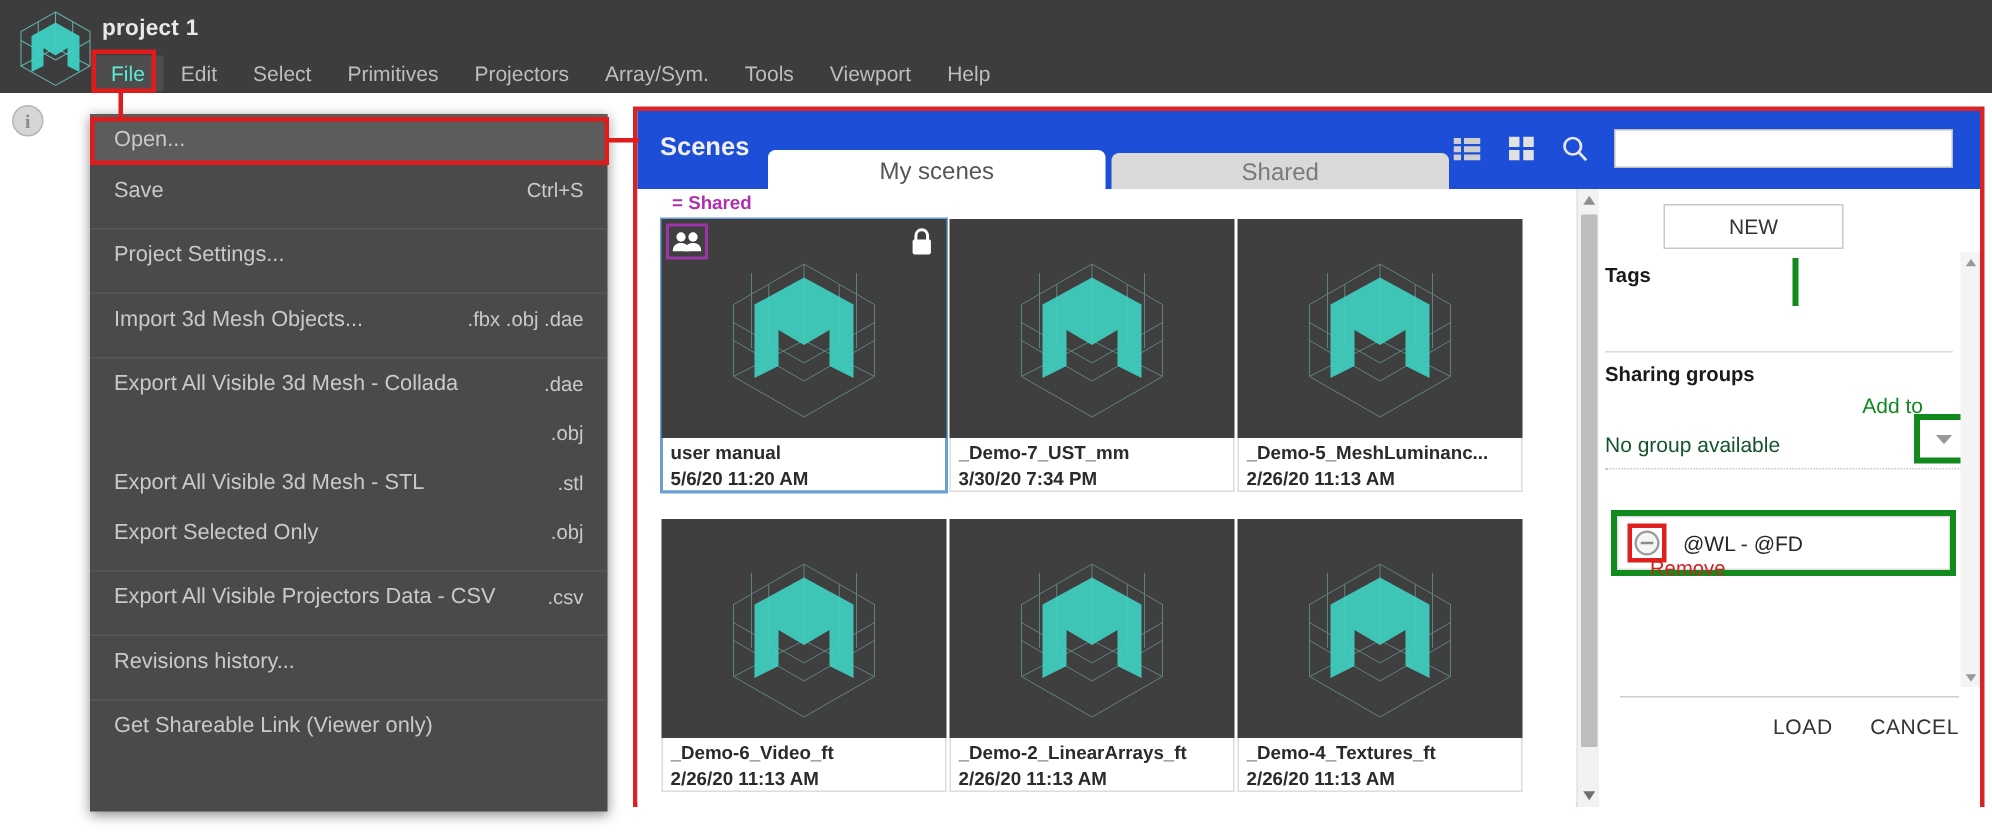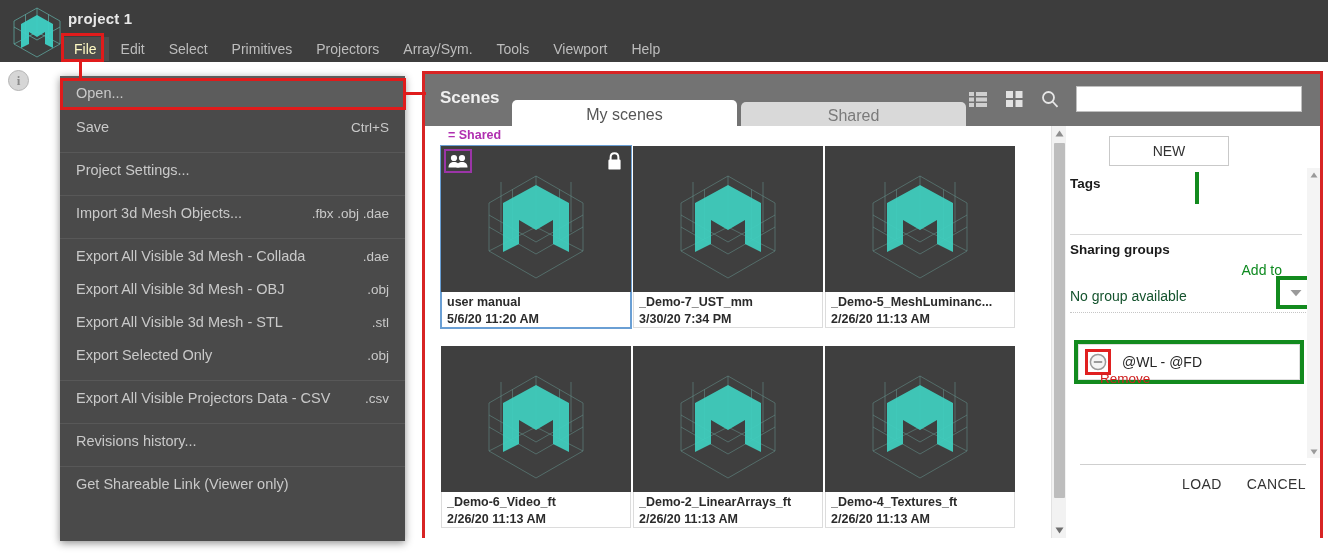--- a/index.html
+++ b/index.html
@@ -25,21 +25,21 @@
     letter-spacing: .2px;
   }
   .menubar {
     position: absolute; left: 62px; top: 36px; height: 26px;
     display: flex; align-items: center;
   }
   .menu-item {
     color: #bdbdbd; font-size: 14px; padding: 4px 12px;
     cursor: default; white-space: nowrap;
   }
-  .menu-item.active { background: #4d4d4d; color: #fef9c3; }
+  .menu-item.active { background: #4d4d4d; color: #5eead4; }
 
   
   .info-btn {
     position: absolute; left: 8px; top: 70px;
     width: 21px; height: 21px; border-radius: 50%;
     background: #d6d6d6; border: 1px solid #b5b5b5;
     display: flex; align-items: center; justify-content: center;
     color: #8a8a8a; font-size: 13px; font-family: "Liberation Serif", serif;
     font-weight: bold;
   }
@@ -69,21 +69,21 @@
 
   
   .dialog {
     position: absolute; left: 422px; top: 71px;
     width: 901px; height: 467px;
     background: #ffffff;
     border: 3px solid #d82424;
   }
   .dlg-header {
     position: absolute; left: 0; top: 0; width: 100%; height: 52px;
-    background: #737373;
+    background: #1d4ed8;
   }
   .dlg-title {
     position: absolute; left: 15px; top: 14px;
     color: #f0f0f0; font-size: 17px; font-weight: bold;
   }
   .tabs {
     position: absolute; left: 87px; top: 26px;
     display: flex; align-items: flex-end; height: 30px;
   }
   .tab {
@@ -331,21 +331,20 @@
     <span class="label">Import 3d Mesh Objects...</span>
     <span class="ext">.fbx .obj .dae</span>
   </div>
   <div class="mgap"></div>
   <div class="msep"></div>
   <div class="mrow">
     <span class="label">Export All Visible 3d Mesh - Collada</span>
     <span class="ext">.dae</span>
   </div>
   <div class="mrow">
-    <span class="label">Export All Visible 3d Mesh - OBJ</span>
     <span class="ext">.obj</span>
   </div>
   <div class="mrow">
     <span class="label">Export All Visible 3d Mesh - STL</span>
     <span class="ext">.stl</span>
   </div>
   <div class="mrow">
     <span class="label">Export Selected Only</span>
     <span class="ext">.obj</span>
   </div>

